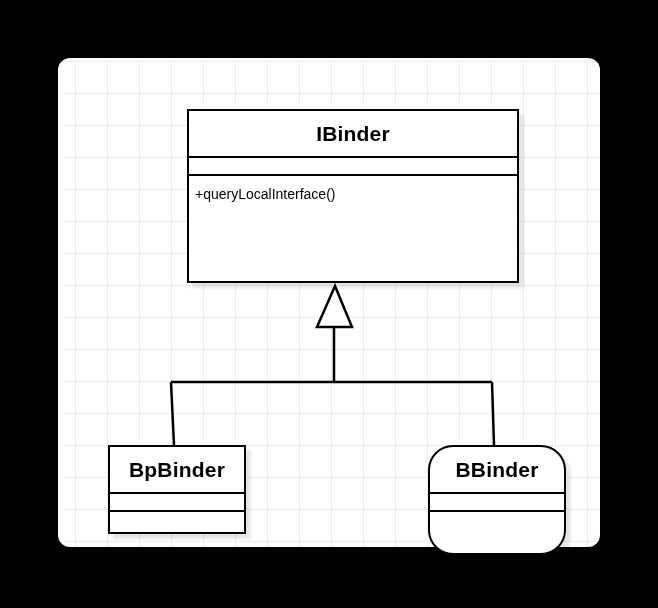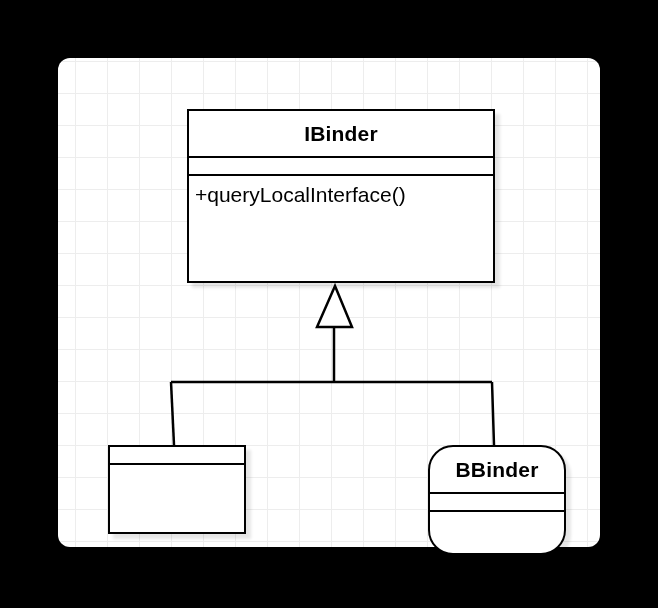--- a/index.html
+++ b/index.html
@@ -62,29 +62,29 @@
     letter-spacing: 0.2px;
   }
   .uml-fields {
     box-sizing: border-box;
     border-bottom: 2.5px solid #000000;
   }
   .uml-methods {
     box-sizing: border-box;
     flex: 1;
     padding: 3px 6px 0 6px;
-    font-size: 21px;
+    font-size: 14px;
     color: #000000;
   }
   .uml-methods .m {
     line-height: 31px;
     white-space: nowrap;
   }
   
-  .box-ibinder  { left: 129px; top: 51px;  width: 308px; height: 174px; }
+  .box-ibinder  { left: 129px; top: 51px;  width: 332px; height: 174px; }
   .box-ibinder .uml-title  { height: 47px; }
   .box-ibinder .uml-fields { height: 18px; }
   
   .box-bpbinder { left: 50px;  top: 387px; width: 138px; height: 89px; }
   .box-bpbinder .uml-title  { height: 47px; }
   .box-bpbinder .uml-fields { height: 18px; }
   
   .box-bbinder  { left: 370px; top: 387px; width: 138px; height: 110px; border-radius: 25px; }
   .box-bbinder .uml-title  { height: 47px; }
   .box-bbinder .uml-fields { height: 18px; }
@@ -113,20 +113,21 @@
       <div class="uml-title">IBinder</div>
       <div class="uml-fields">
         <div class="empty-compartment"></div>
       </div>
       <div class="uml-methods">
         <div class="m">+queryLocalInterface()</div>
       </div>
     </div>
 
     <div class="uml-class box-bpbinder">
+      <div class="uml-title">BpBinder</div>
       <div class="uml-fields">
         <div class="empty-compartment"></div>
       </div>
       <div class="uml-methods"></div>
     </div>
 
     <div class="uml-class box-bbinder">
       <div class="uml-title">BBinder</div>
       <div class="uml-fields">
         <div class="empty-compartment"></div>

